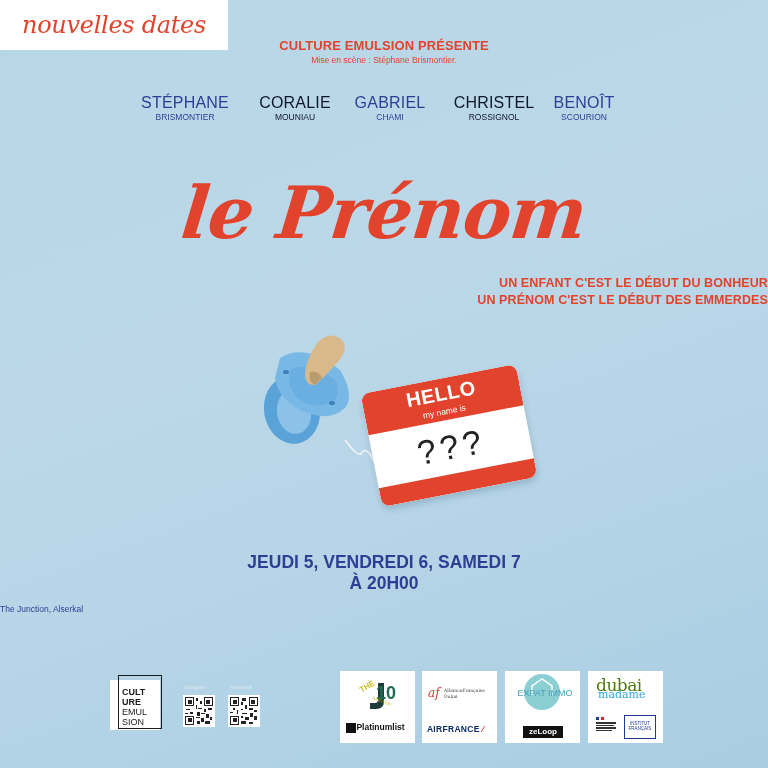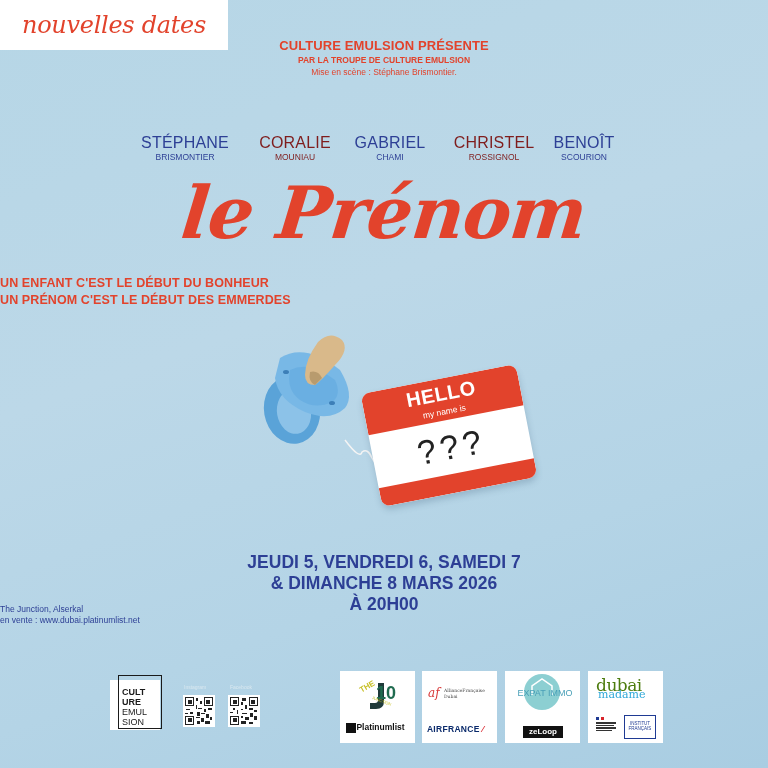--- a/index.html
+++ b/index.html
@@ -22,34 +22,34 @@
   }
 
   
   .presents { position: absolute; top: 38px; left: 0; right: 0; text-align: center; }
   .presents .l1 { color: #e2432c; font-weight: bold; font-size: 13px; letter-spacing: 0.1px; }
   .presents .l2 { color: #e2432c; font-weight: bold; font-size: 8.5px; margin-top: 2px; }
   .presents .l3 { color: #e2432c; font-size: 8.5px; margin-top: 2px; }
 
   
   .cast { position: absolute; top: 94px; left: 0; right: 0; height: 32px; }
-  .actor { position: absolute; text-align: center; transform: translateX(-50%); margin-top: 40px; }
+  .actor { position: absolute; text-align: center; transform: translateX(-50%); }
   .actor .first { font-size: 16px; letter-spacing: 0.2px; line-height: 17px; }
   .actor .last { font-size: 8.5px; margin-top: 1px; }
   .actor.blue { color: #2d3f95; }
-  .actor.red { color: #7f1d1d; }
+  .actor.red { color: #0f172a; }
 
   
   .title {
     position: absolute; top: 168px; left: 0; right: 0; text-align: center;
     font-family: "DejaVu Serif", serif; font-style: italic; font-weight: bold;
     color: #e2432c; font-size: 72px; letter-spacing: -1px; line-height: 90px;
     transform: skewX(-6deg);
   }
-  .tagline { position: absolute; top: 275px; left: 0; right: 0; text-align: left; color: #e2432c; font-weight: bold; font-size: 12.5px; line-height: 17px; letter-spacing: 0.1px; }
+  .tagline { position: absolute; top: 275px; left: 0; right: 0; text-align: right; color: #e2432c; font-weight: bold; font-size: 12.5px; line-height: 17px; letter-spacing: 0.1px; }
 
   
   .illus { position: absolute; left: 250px; top: 330px; width: 300px; height: 180px; }
   .nametag {
     position: absolute; left: 370px; top: 378px; width: 158px; height: 115px;
     transform: rotate(-11deg); border-radius: 9px; overflow: hidden;
     background: #ffffff; box-shadow: 0 4px 6px rgba(60,90,120,0.25);
   }
   .nametag .top { background: #e2432c; height: 42px; text-align: center; color: #fff; }
   .nametag .hello { font-weight: bold; font-size: 20px; line-height: 26px; padding-top: 2px; letter-spacing: 0.5px; }
@@ -76,21 +76,20 @@
 <body>
 
 <div class="poster">
 
   <div class="badge">
     <span>nouvelles dates</span>
   </div>
 
   <div class="presents">
     <div class="l1">CULTURE EMULSION PRÉSENTE</div>
-    <div class="l2">PAR LA TROUPE DE CULTURE EMULSION</div>
     <div class="l3">Mise en scène : Stéphane Brismontier.</div>
   </div>
 
   <div class="cast">
     <div class="actor blue" style="left:185px">
       <div class="first">STÉPHANE</div>
       <div class="last">BRISMONTIER</div>
     </div>
     <div class="actor red" style="left:295px">
       <div class="first">CORALIE</div>
@@ -133,27 +132,25 @@
     <div class="top">
       <div class="hello">HELLO</div>
       <div class="myname">my name is</div>
     </div>
     <div class="mid">???</div>
     <div class="bot"></div>
   </div>
 
   <div class="dates">
     <div>JEUDI 5, VENDREDI 6, SAMEDI 7</div>
-    <div>&amp; DIMANCHE 8 MARS 2026</div>
     <div>À 20H00</div>
   </div>
 
   <div class="venue">
     <div>The Junction, Alserkal</div>
-    <div>en vente : www.dubai.platinumlist.net</div>
   </div>
 
   <div class="logo-ce"></div>
   <div class="logo-ce-frame"></div>
   <div class="logo-ce-text">
     <div><b>CULT</b></div>
     <div><b>URE</b></div>
     <div>EMUL</div>
     <div>SION</div>
   </div>

